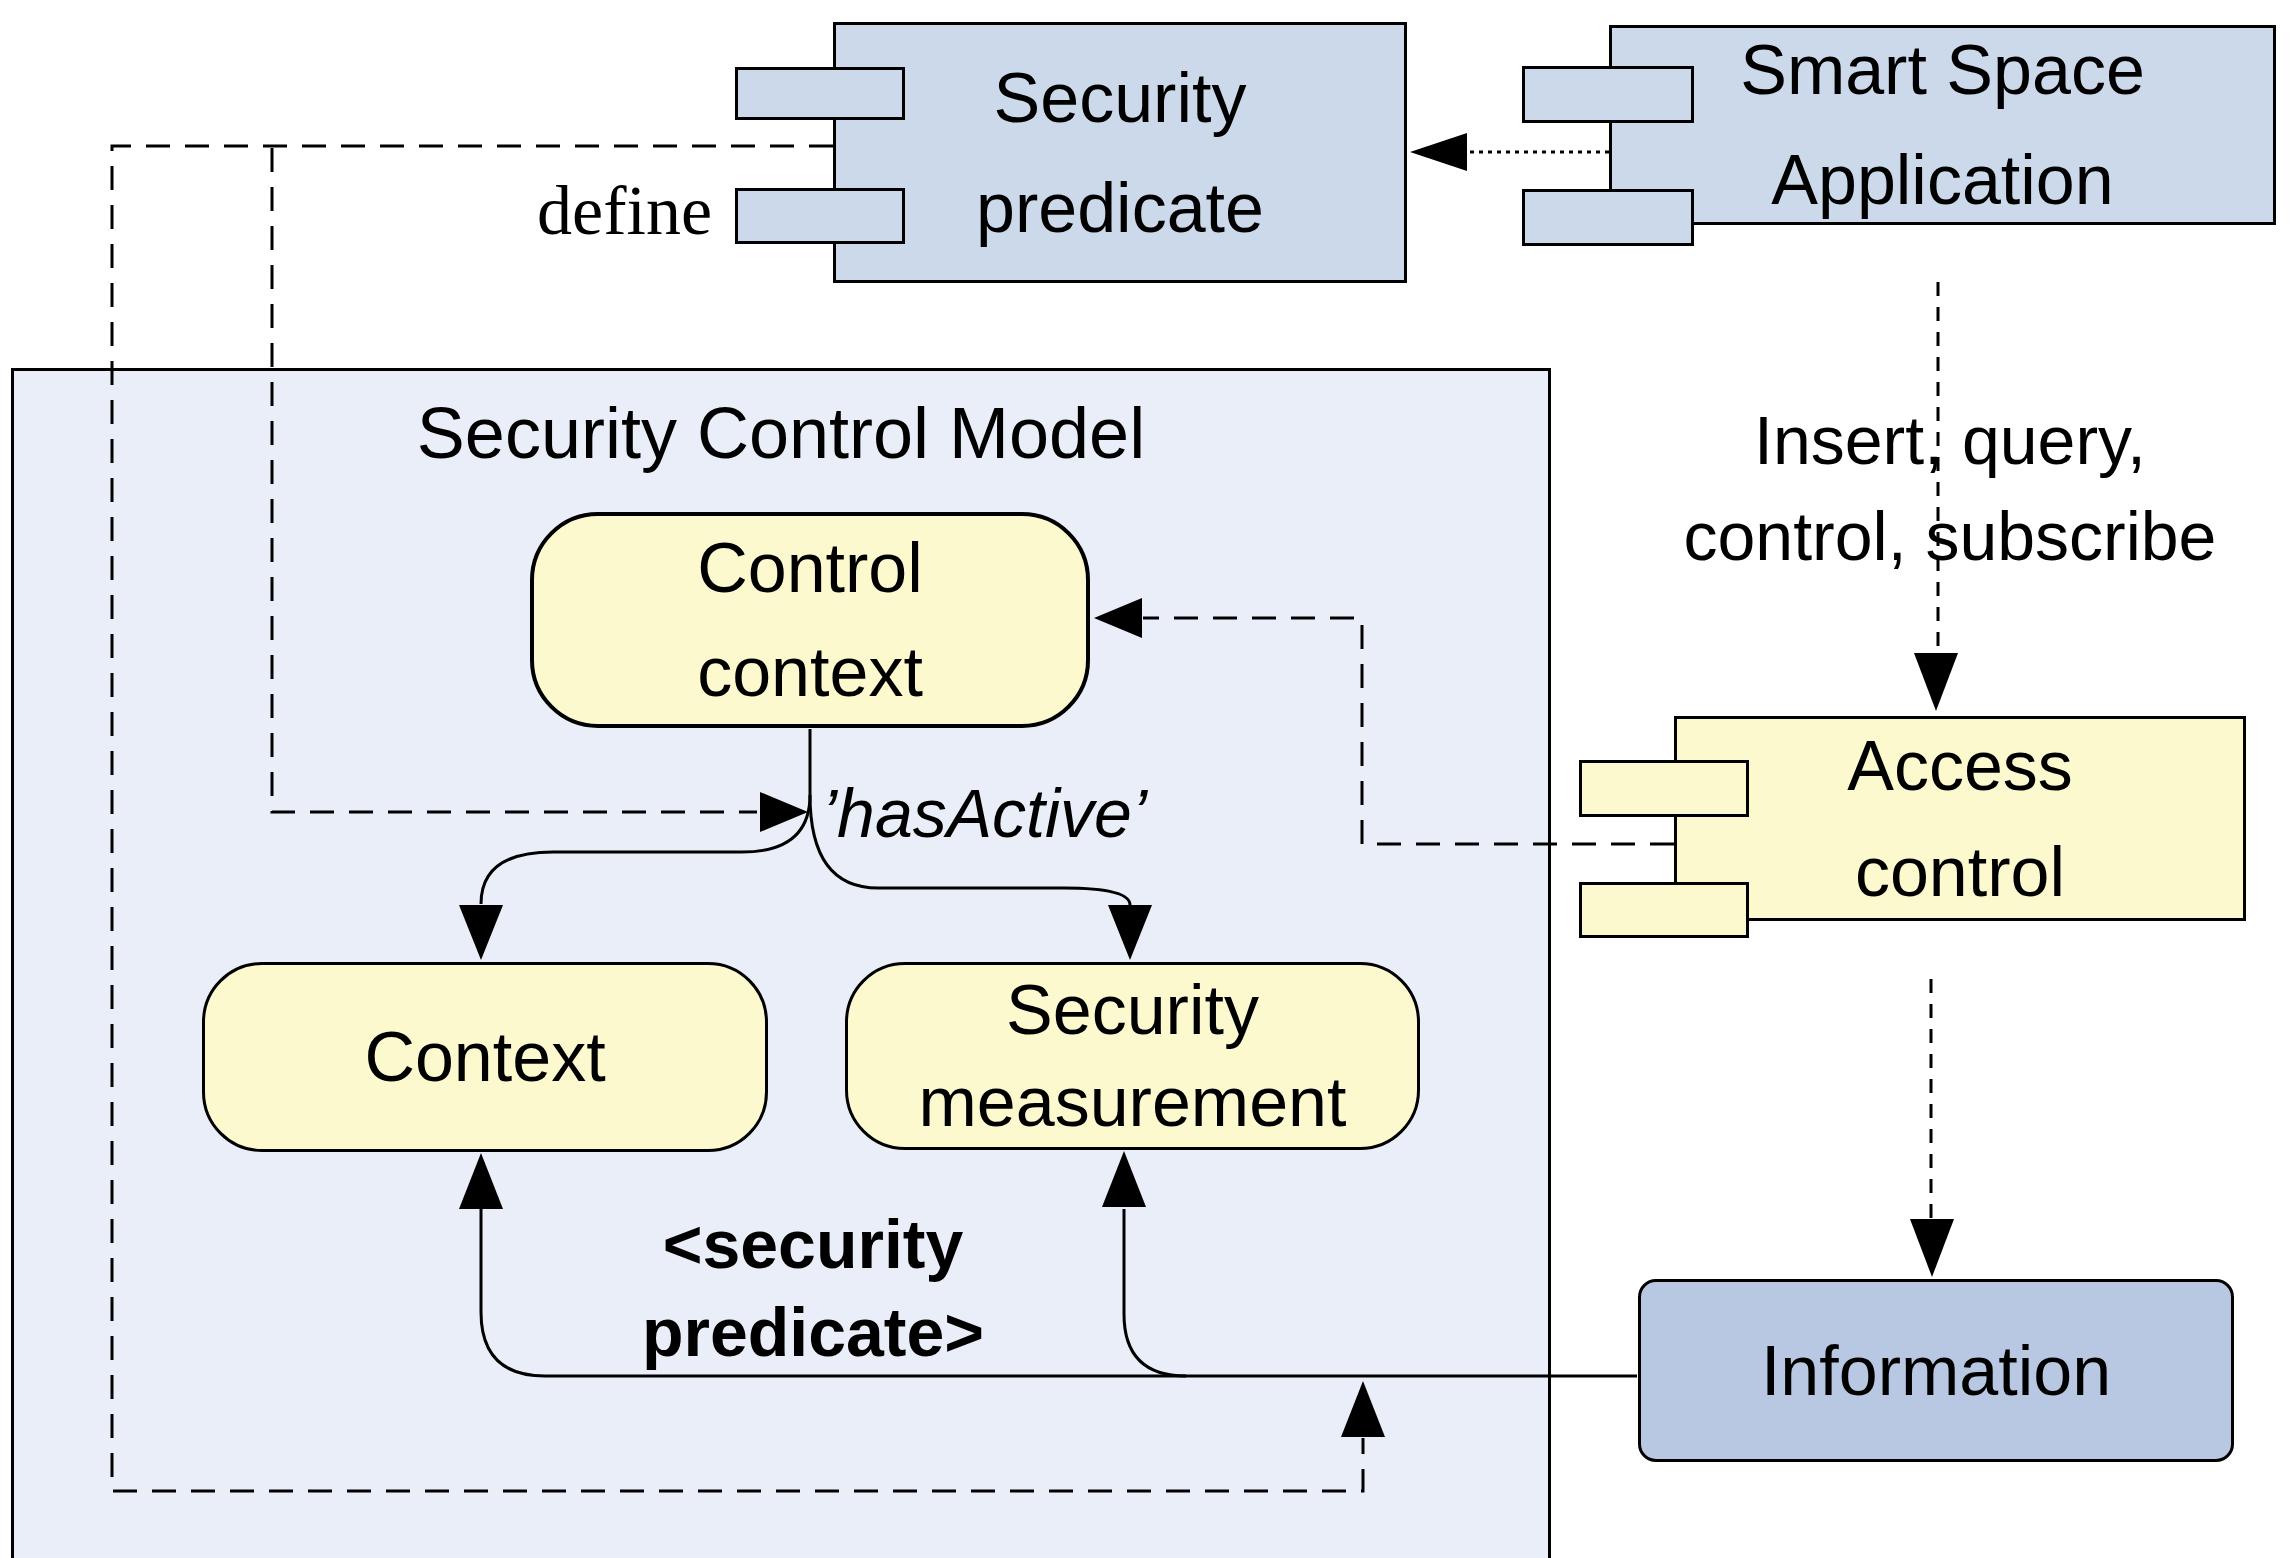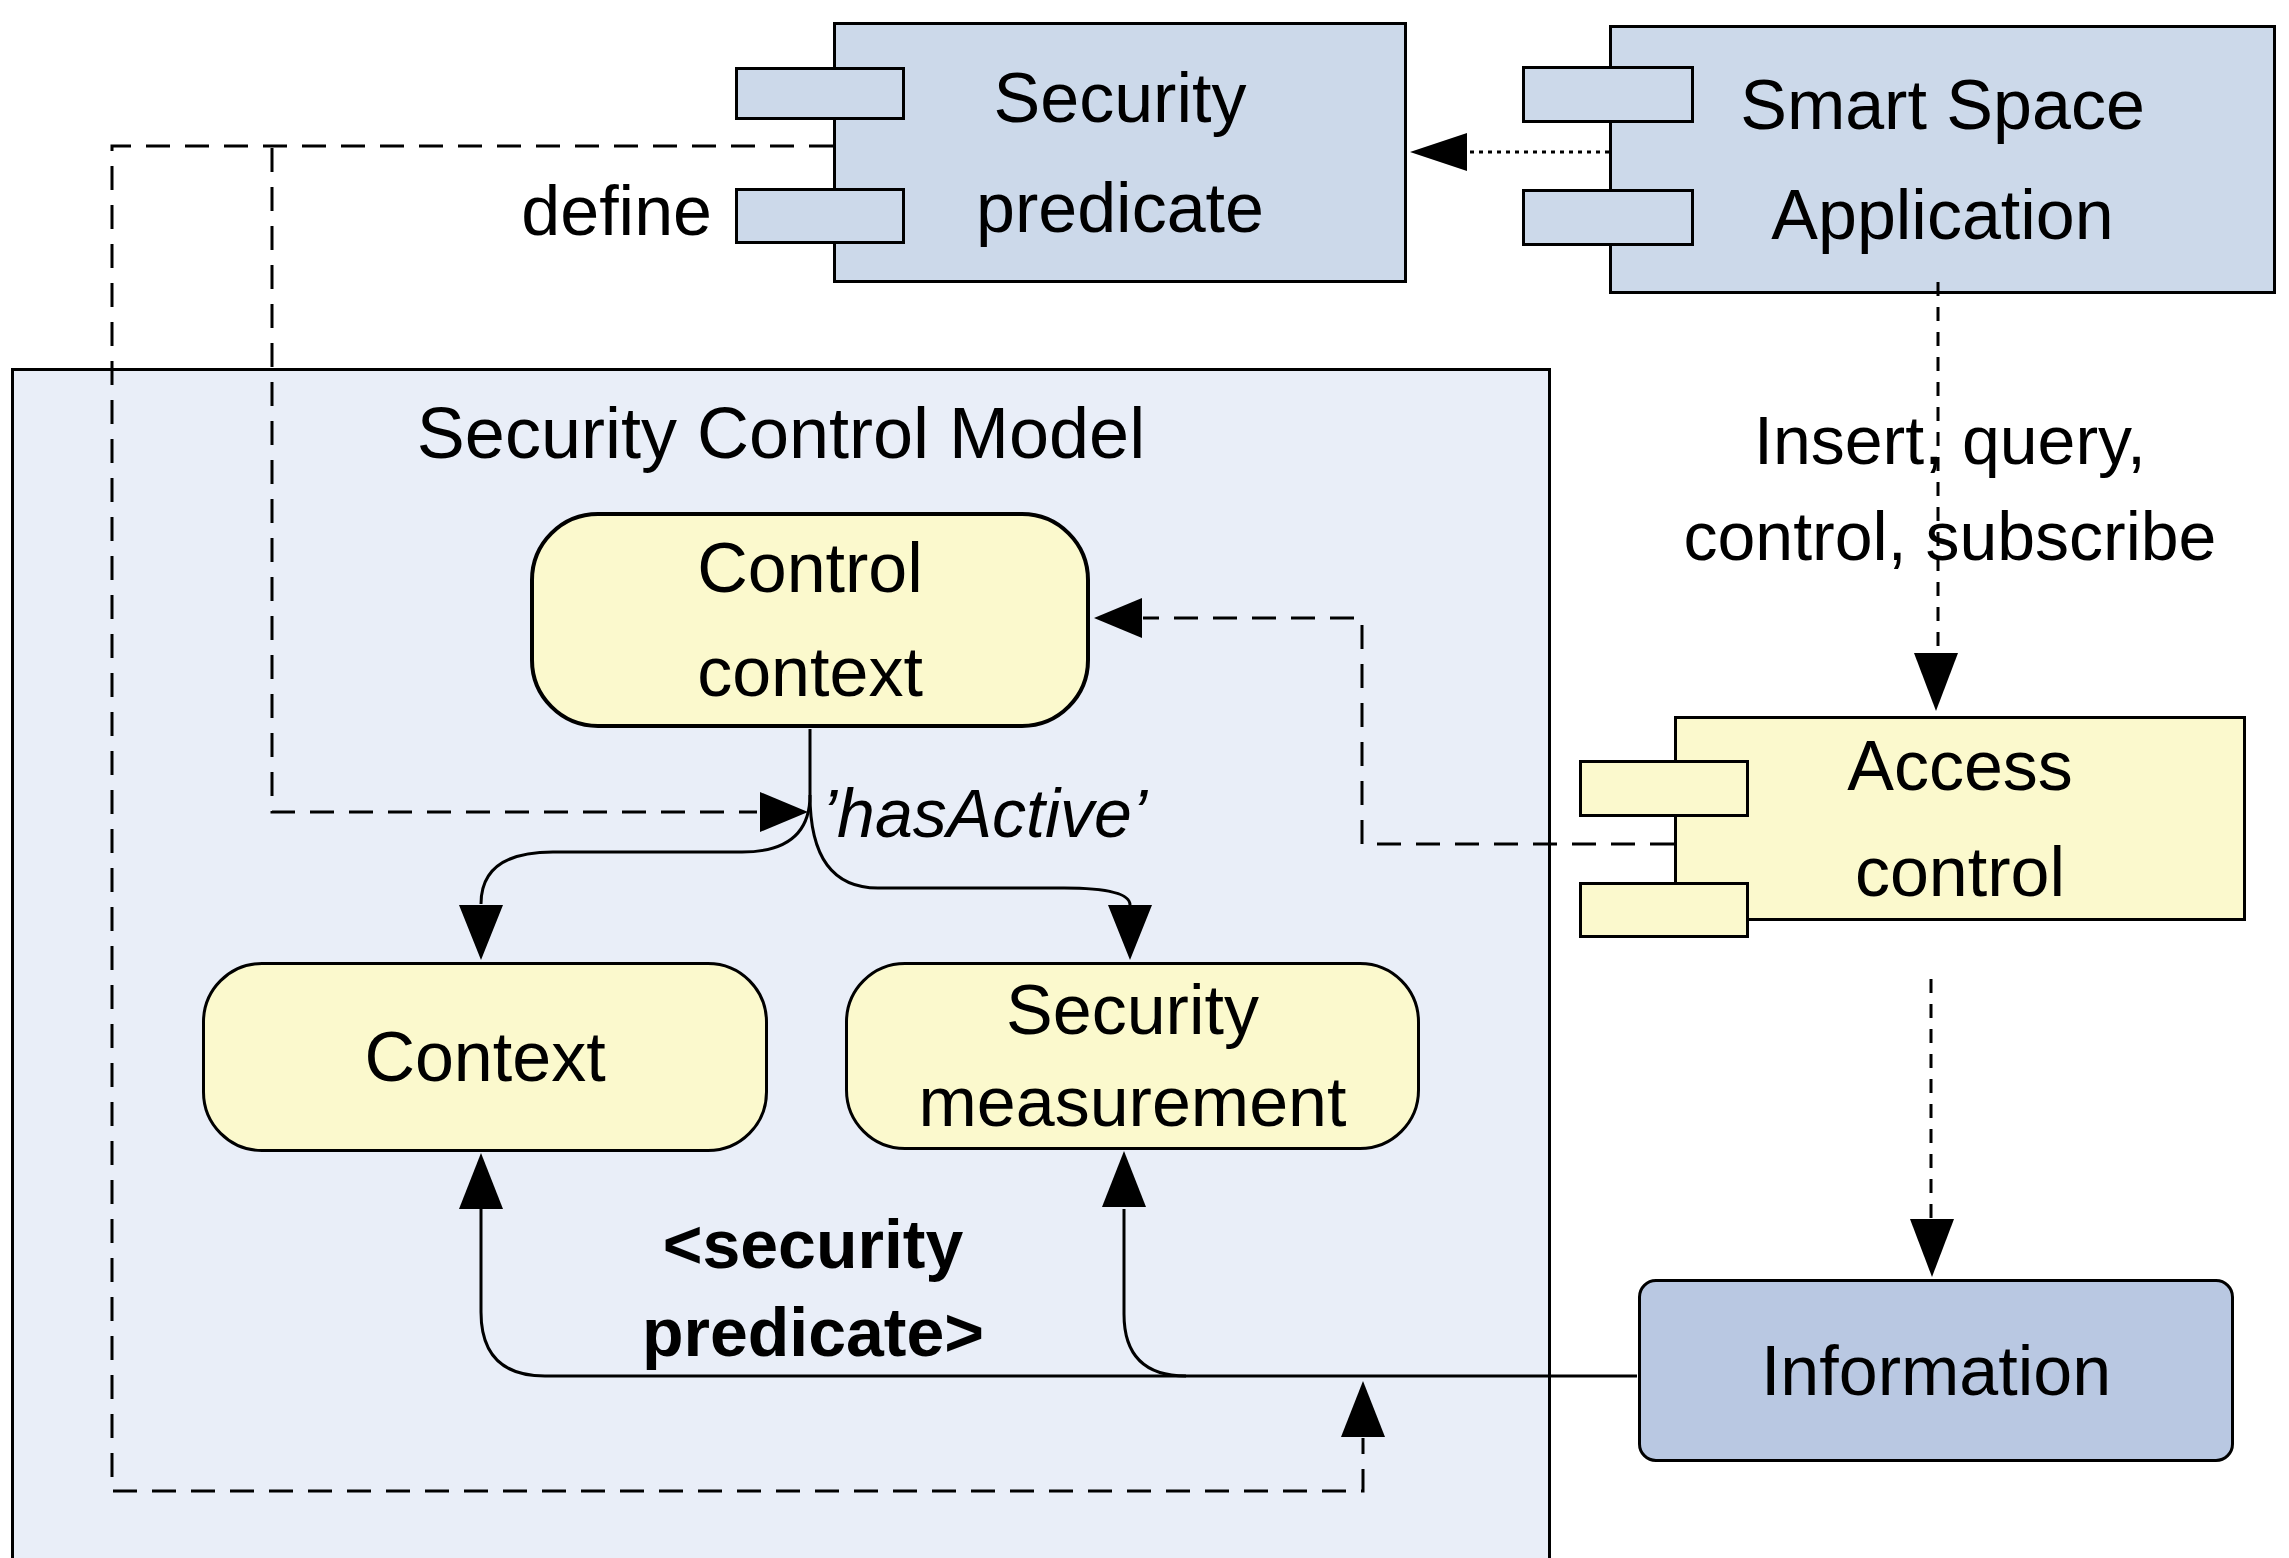--- a/index.html
+++ b/index.html
@@ -62,21 +62,21 @@
     <div class="container-title">Security Control Model</div>
   </div>
 
   <div class="component" style="left:833px;top:22px;width:574px;height:261px;">
     <div>Security</div>
     <div>predicate</div>
   </div>
   <div class="tab" style="left:735px;top:67px;width:170px;height:53px;"></div>
   <div class="tab" style="left:735px;top:188px;width:170px;height:56px;"></div>
 
-  <div class="component" style="left:1609px;top:25px;width:667px;height:269px;">
+  <div class="component" style="left:1609px;top:25px;width:667px;height:200px;">
     <div>Smart Space</div>
     <div>Application</div>
   </div>
   <div class="tab" style="left:1522px;top:66px;width:172px;height:57px;"></div>
   <div class="tab" style="left:1522px;top:189px;width:172px;height:57px;"></div>
 
   <div class="component yellow" style="left:1674px;top:716px;width:572px;height:205px;line-height:106px;">
     <div>Access</div>
     <div>control</div>
   </div>
@@ -94,21 +94,21 @@
 
   <div class="node" style="left:845px;top:962px;width:575px;height:188px;line-height:92px;">
     <div>Security</div>
     <div>measurement</div>
   </div>
 
   <div class="node info" style="left:1638px;top:1279px;width:596px;height:183px;">
     <div>Information</div>
   </div>
 
-  <div class="anno right" style="left:392px;top:172px;width:320px;font-size:70px;">define</div>
+  <div class="anno right" style="left:392px;top:172px;width:320px;font-size:70px;font-family:Liberation Serif, serif;">define</div>
 
   <div class="anno" style="left:822px;top:774px;font-style:italic;">’hasActive’</div>
 
   <div class="anno center" style="left:1610px;top:392px;width:680px;line-height:96px;">
     <div>Insert, query,</div>
     <div>control, subscribe</div>
   </div>
 
   <div class="anno center" style="left:530px;top:1200px;width:566px;line-height:88px;font-weight:bold;">
     <div>&lt;security</div>

